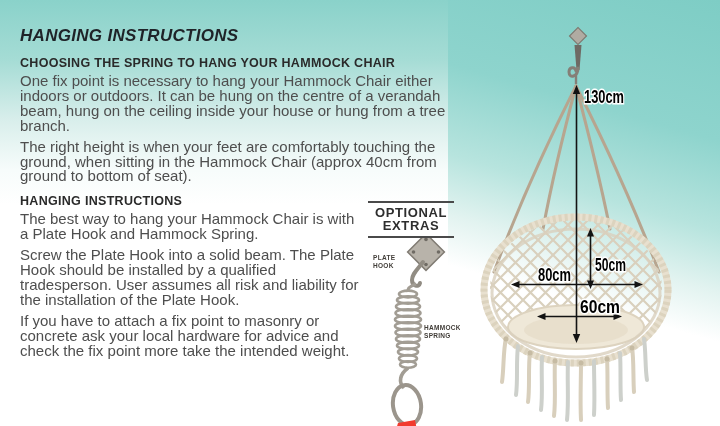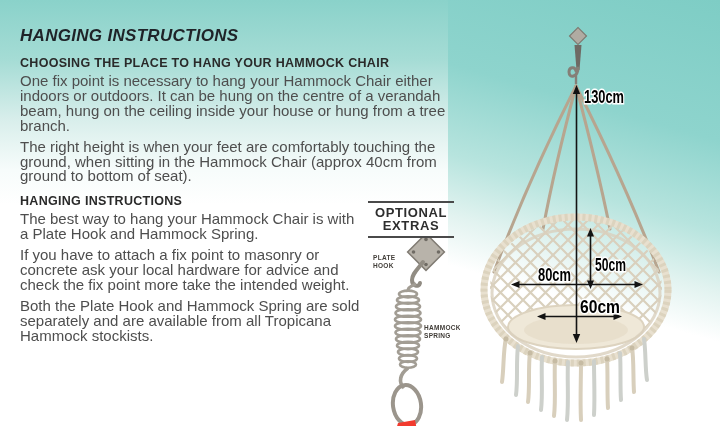--- a/index.html
+++ b/index.html
@@ -55,30 +55,30 @@
 <body>
 
 <div class="page">
 
   <div class="right-bg"></div>
 
   <div class="text-col">
     <h1 class="page-title">HANGING INSTRUCTIONS</h1>
 
     <div>
-      <h2 class="sec-heading">CHOOSING THE PLACE TO HANG YOUR HAMMOCK CHAIR</h2>
+      <h2 class="sec-heading">CHOOSING THE SPRING TO HANG YOUR HAMMOCK CHAIR</h2>
       <p>One fix point is necessary to hang your Hammock Chair either indoors or outdoors. It can be hung on the centre of a verandah beam, hung on the ceiling inside your house or hung from a tree branch.</p>
       <p>The right height is when your feet are comfortably touching the ground, when sitting in the Hammock Chair (approx 40cm from ground to bottom of seat).</p>
     </div>
 
     <div class="narrow">
       <h2 class="sec-heading">HANGING INSTRUCTIONS</h2>
       <p>The best way to hang your Hammock Chair is with a Plate Hook and Hammock Spring.</p>
+      <p>Screw the Plate Hook into a solid beam. The Plate Hook should be installed by a qualified tradesperson. User assumes all risk and liability for the installation of the Plate Hook.</p>
       <p>If you have to attach a fix point to masonry or concrete ask your local hardware for advice and check the fix point more take the intended weight.</p>
-      <p>Both the Plate Hook and Hammock Spring are sold separately and are available from all Tropicana Hammock stockists.</p>
     </div>
 
   </div>
 
   <div class="extras">
     <div class="rule"></div>
     <div class="extras-title">
       <span>OPTIONAL</span><br>
       <span>EXTRAS</span>
     </div>

